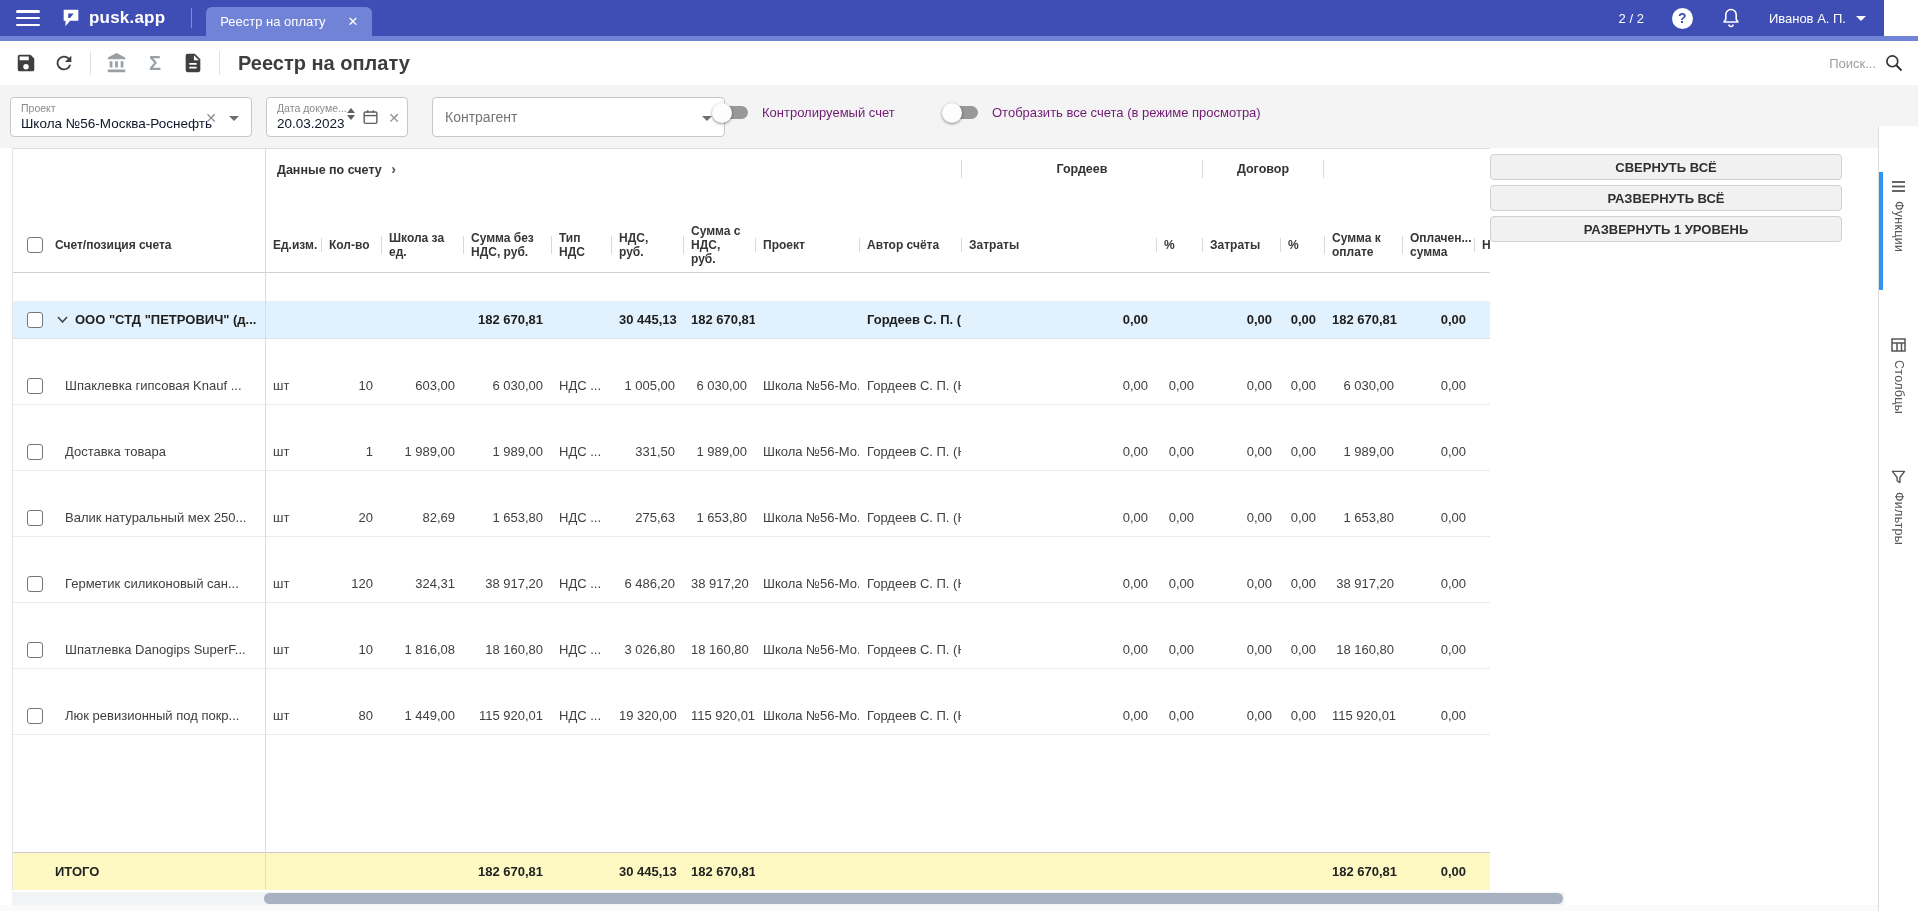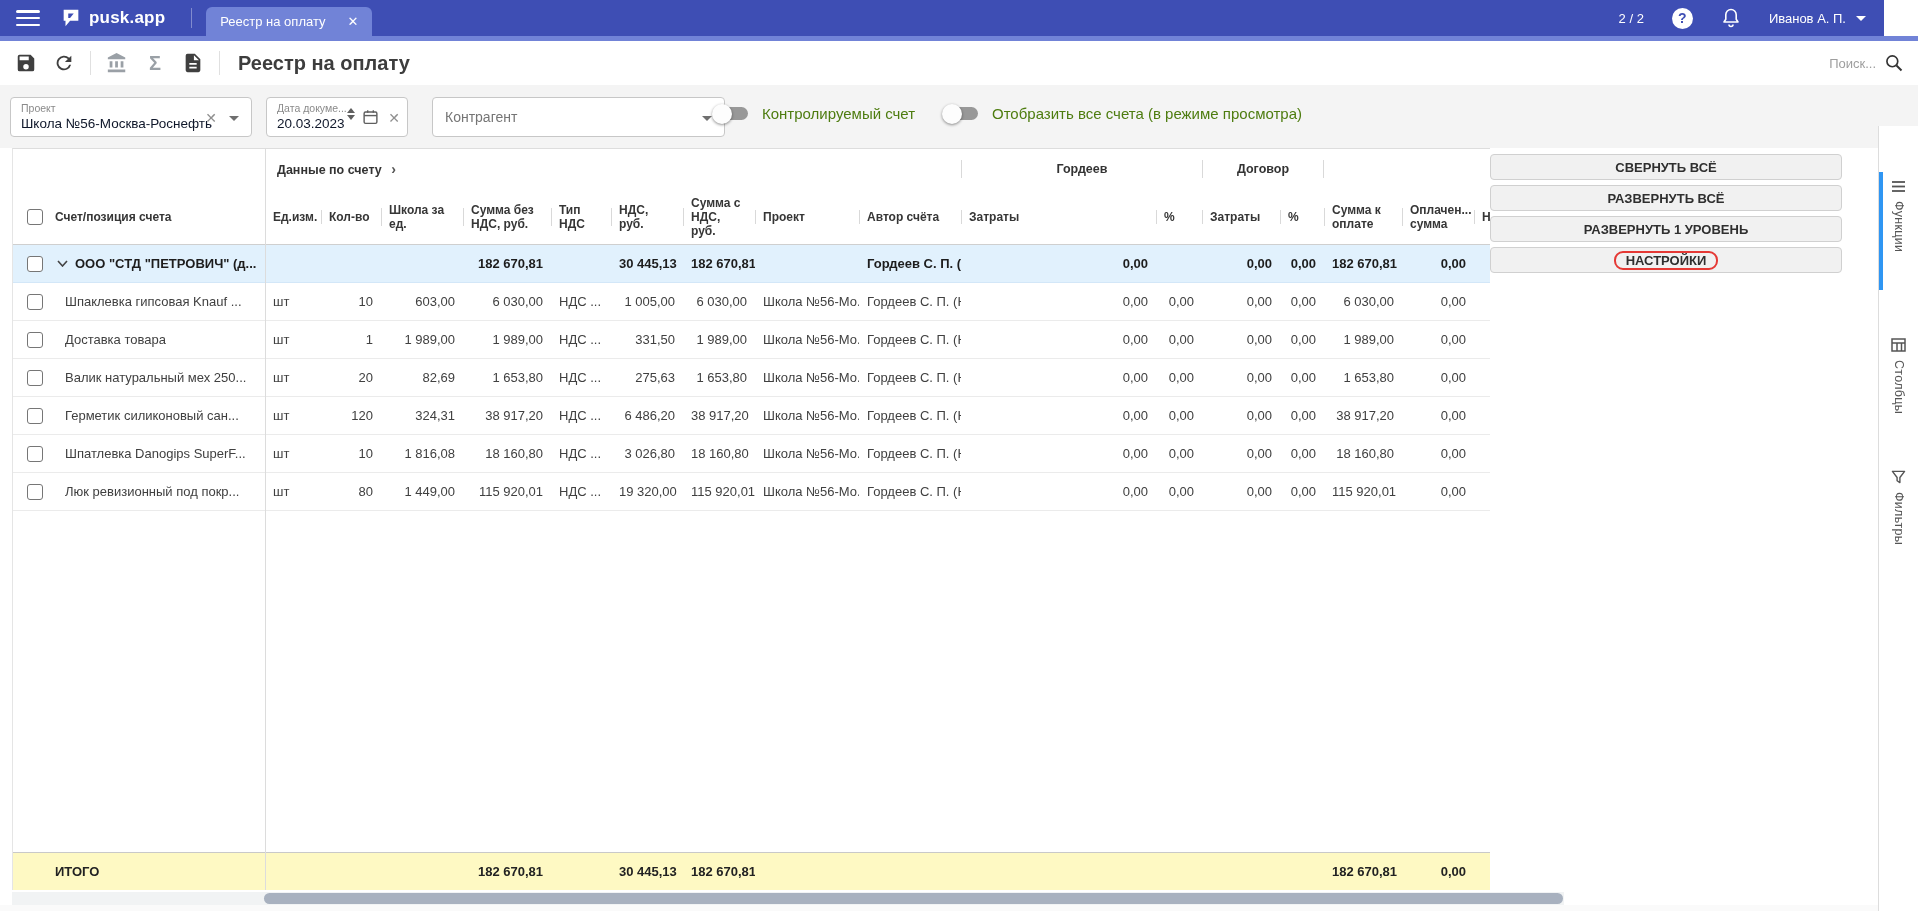--- a/index.html
+++ b/index.html
@@ -44,25 +44,25 @@
   .icon-x { color:#8f8f8f; font-size:14px; cursor:pointer; }
   .caret-down-g { width:0; height:0; border-left:5px solid transparent; border-right:5px solid transparent; border-top:5px solid #6f6f6f; cursor:pointer; }
   .spin { display:flex; flex-direction:column; gap:2px; cursor:pointer; }
   .spin i { width:0; height:0; border-left:4px solid transparent; border-right:4px solid transparent; display:block; }
   .spin .up { border-bottom:5px solid #5f5f5f; }
   .spin .dn { border-top:5px solid #5f5f5f; }
   .toggle-group { position:absolute; top:20px; display:flex; align-items:center; gap:14px; }
   .toggle { width:34px; height:13px; background:#989898; border-radius:7px; position:relative; cursor:pointer; }
   .toggle::after { content:""; position:absolute; left:-2px; top:-3.5px; width:20px; height:20px; border-radius:50%;
     background:#fdfdfd; box-shadow:0 1px 3px rgba(0,0,0,.45); }
-  .toggle-label { font-size:15px; color:#4d7c0f; }
+  .toggle-label { font-size:13px; color:#701a75; }
 
   
   .grid { position:absolute; left:12px; top:148px; width:1478px; height:742px; overflow:hidden;
-    border-top:1px solid #ddd; border-left:1px solid #e5e5e5; background:#fff; display:flex; flex-direction:column; }
+    border-top:1px solid #ddd; border-left:1px solid #e5e5e5; background:#fff; display:flex; flex-direction:column;gap:28px; }
   .vdivider { position:absolute; left:252px; top:0; bottom:0; width:1px; background:#dcdcdc; z-index:5; }
   .r { display:grid; grid-template-columns:34px 218px 56px 60px 82px 88px 60px 72px 72px 104px 102px 195px 46px 78px 44px 78px 72px 70px;
     width:1531px; align-items:center; }
   .c { padding:0 8px; font-size:13px; color:#404040; white-space:nowrap; overflow:hidden; }
   .c.num { text-align:right; }
   .ghead1 { height:40px; }
   .ghead1 .glabel { font-size:12.5px; font-weight:bold; color:#333; }
   .gspan-data { grid-column:3 / span 9; padding-left:12px; }
   .gspan-budget { grid-column:12 / span 2; text-align:center; border-left:1px solid #d9d9d9; height:18px; line-height:18px; }
   .gspan-contract { grid-column:14 / span 2; text-align:center; border-left:1px solid #d9d9d9; border-right:1px solid #d9d9d9; height:18px; line-height:18px; }
@@ -431,23 +431,20 @@
 
 <div class="hscroll">
   <div class="hscroll-thumb"></div>
 </div>
 <div class="below-strip"></div>
 
 <div class="fpanel">
   <button class="fbtn">СВЕРНУТЬ ВСЁ</button>
   <button class="fbtn">РАЗВЕРНУТЬ ВСЁ</button>
   <button class="fbtn">РАЗВЕРНУТЬ 1 УРОВЕНЬ</button>
-  <button class="fbtn">
-    <span class="red-annotation">НАСТРОЙКИ</span>
-  </button>
 </div>
 
 <div class="side-tabs">
   <div class="side-tab active" style="margin-top:40px; min-height:130px;">
     <svg width="15" height="13" viewBox="0 0 15 13">
       <line x1="1" y1="2" x2="14" y2="2" stroke="#555" stroke-width="1.8"></line>
       <line x1="1" y1="6.5" x2="14" y2="6.5" stroke="#555" stroke-width="1.8"></line>
       <line x1="1" y1="11" x2="14" y2="11" stroke="#555" stroke-width="1.8"></line>
     </svg>
     <span class="vtext">Функции</span>

